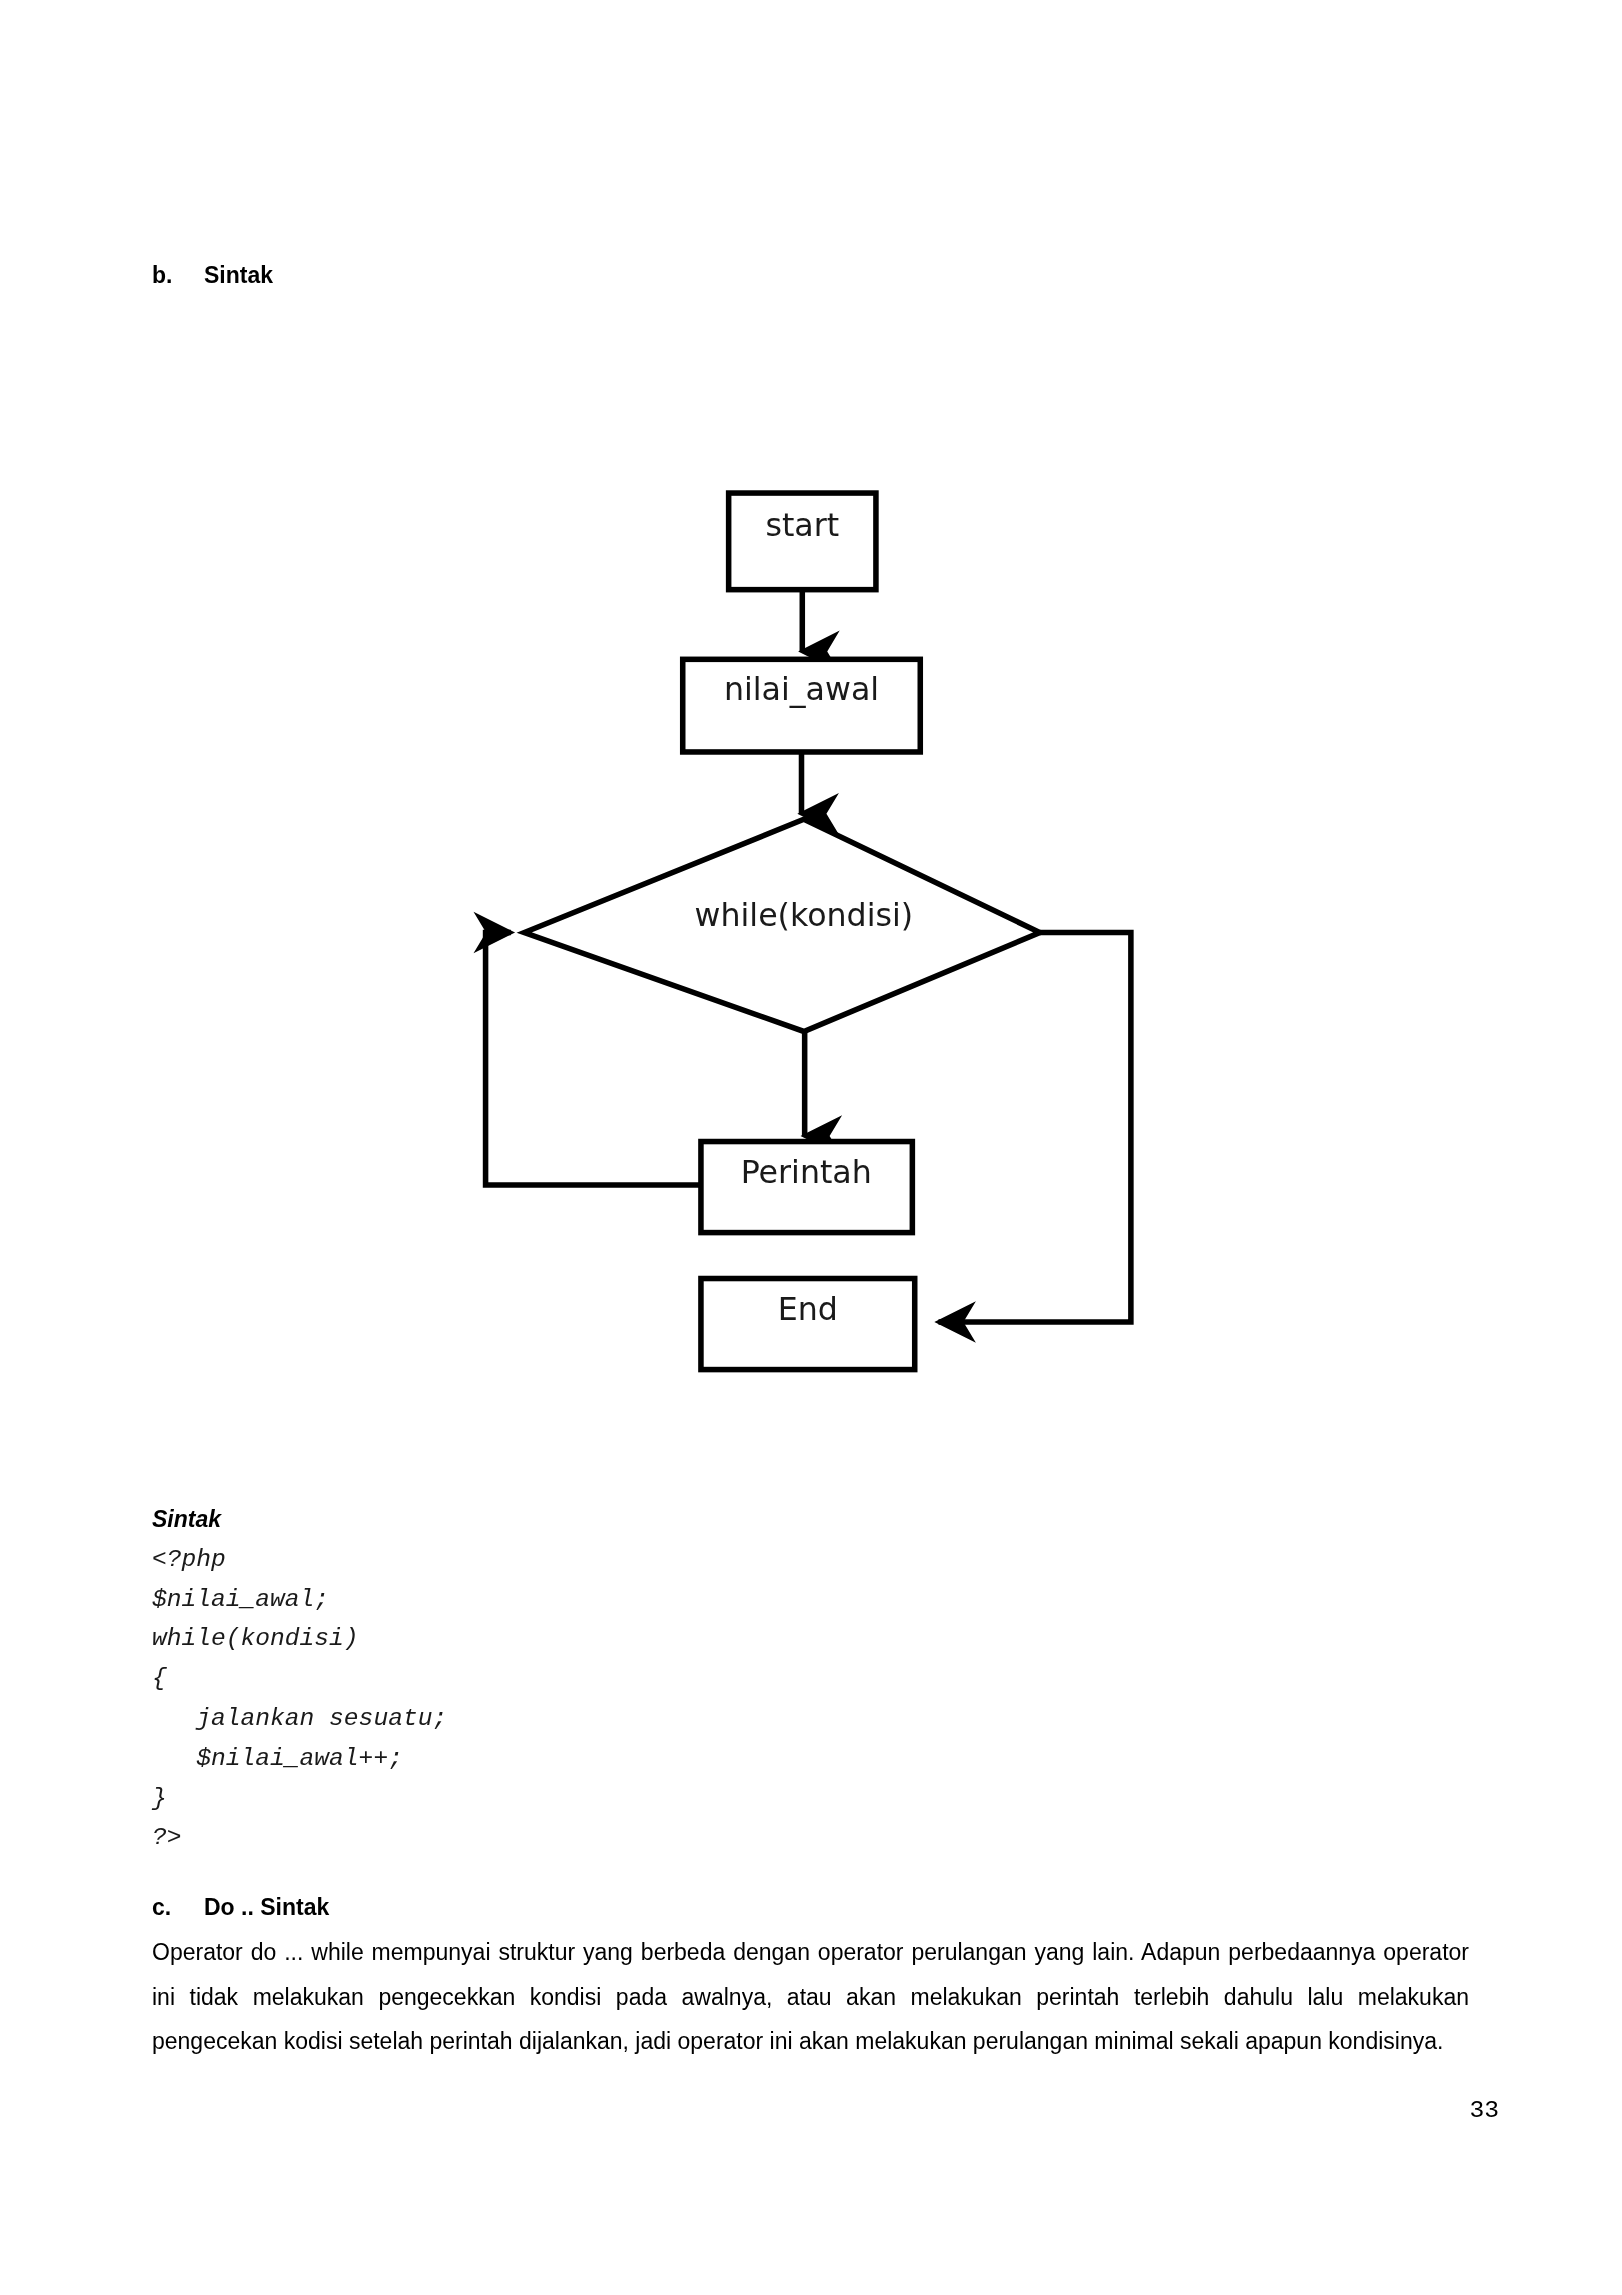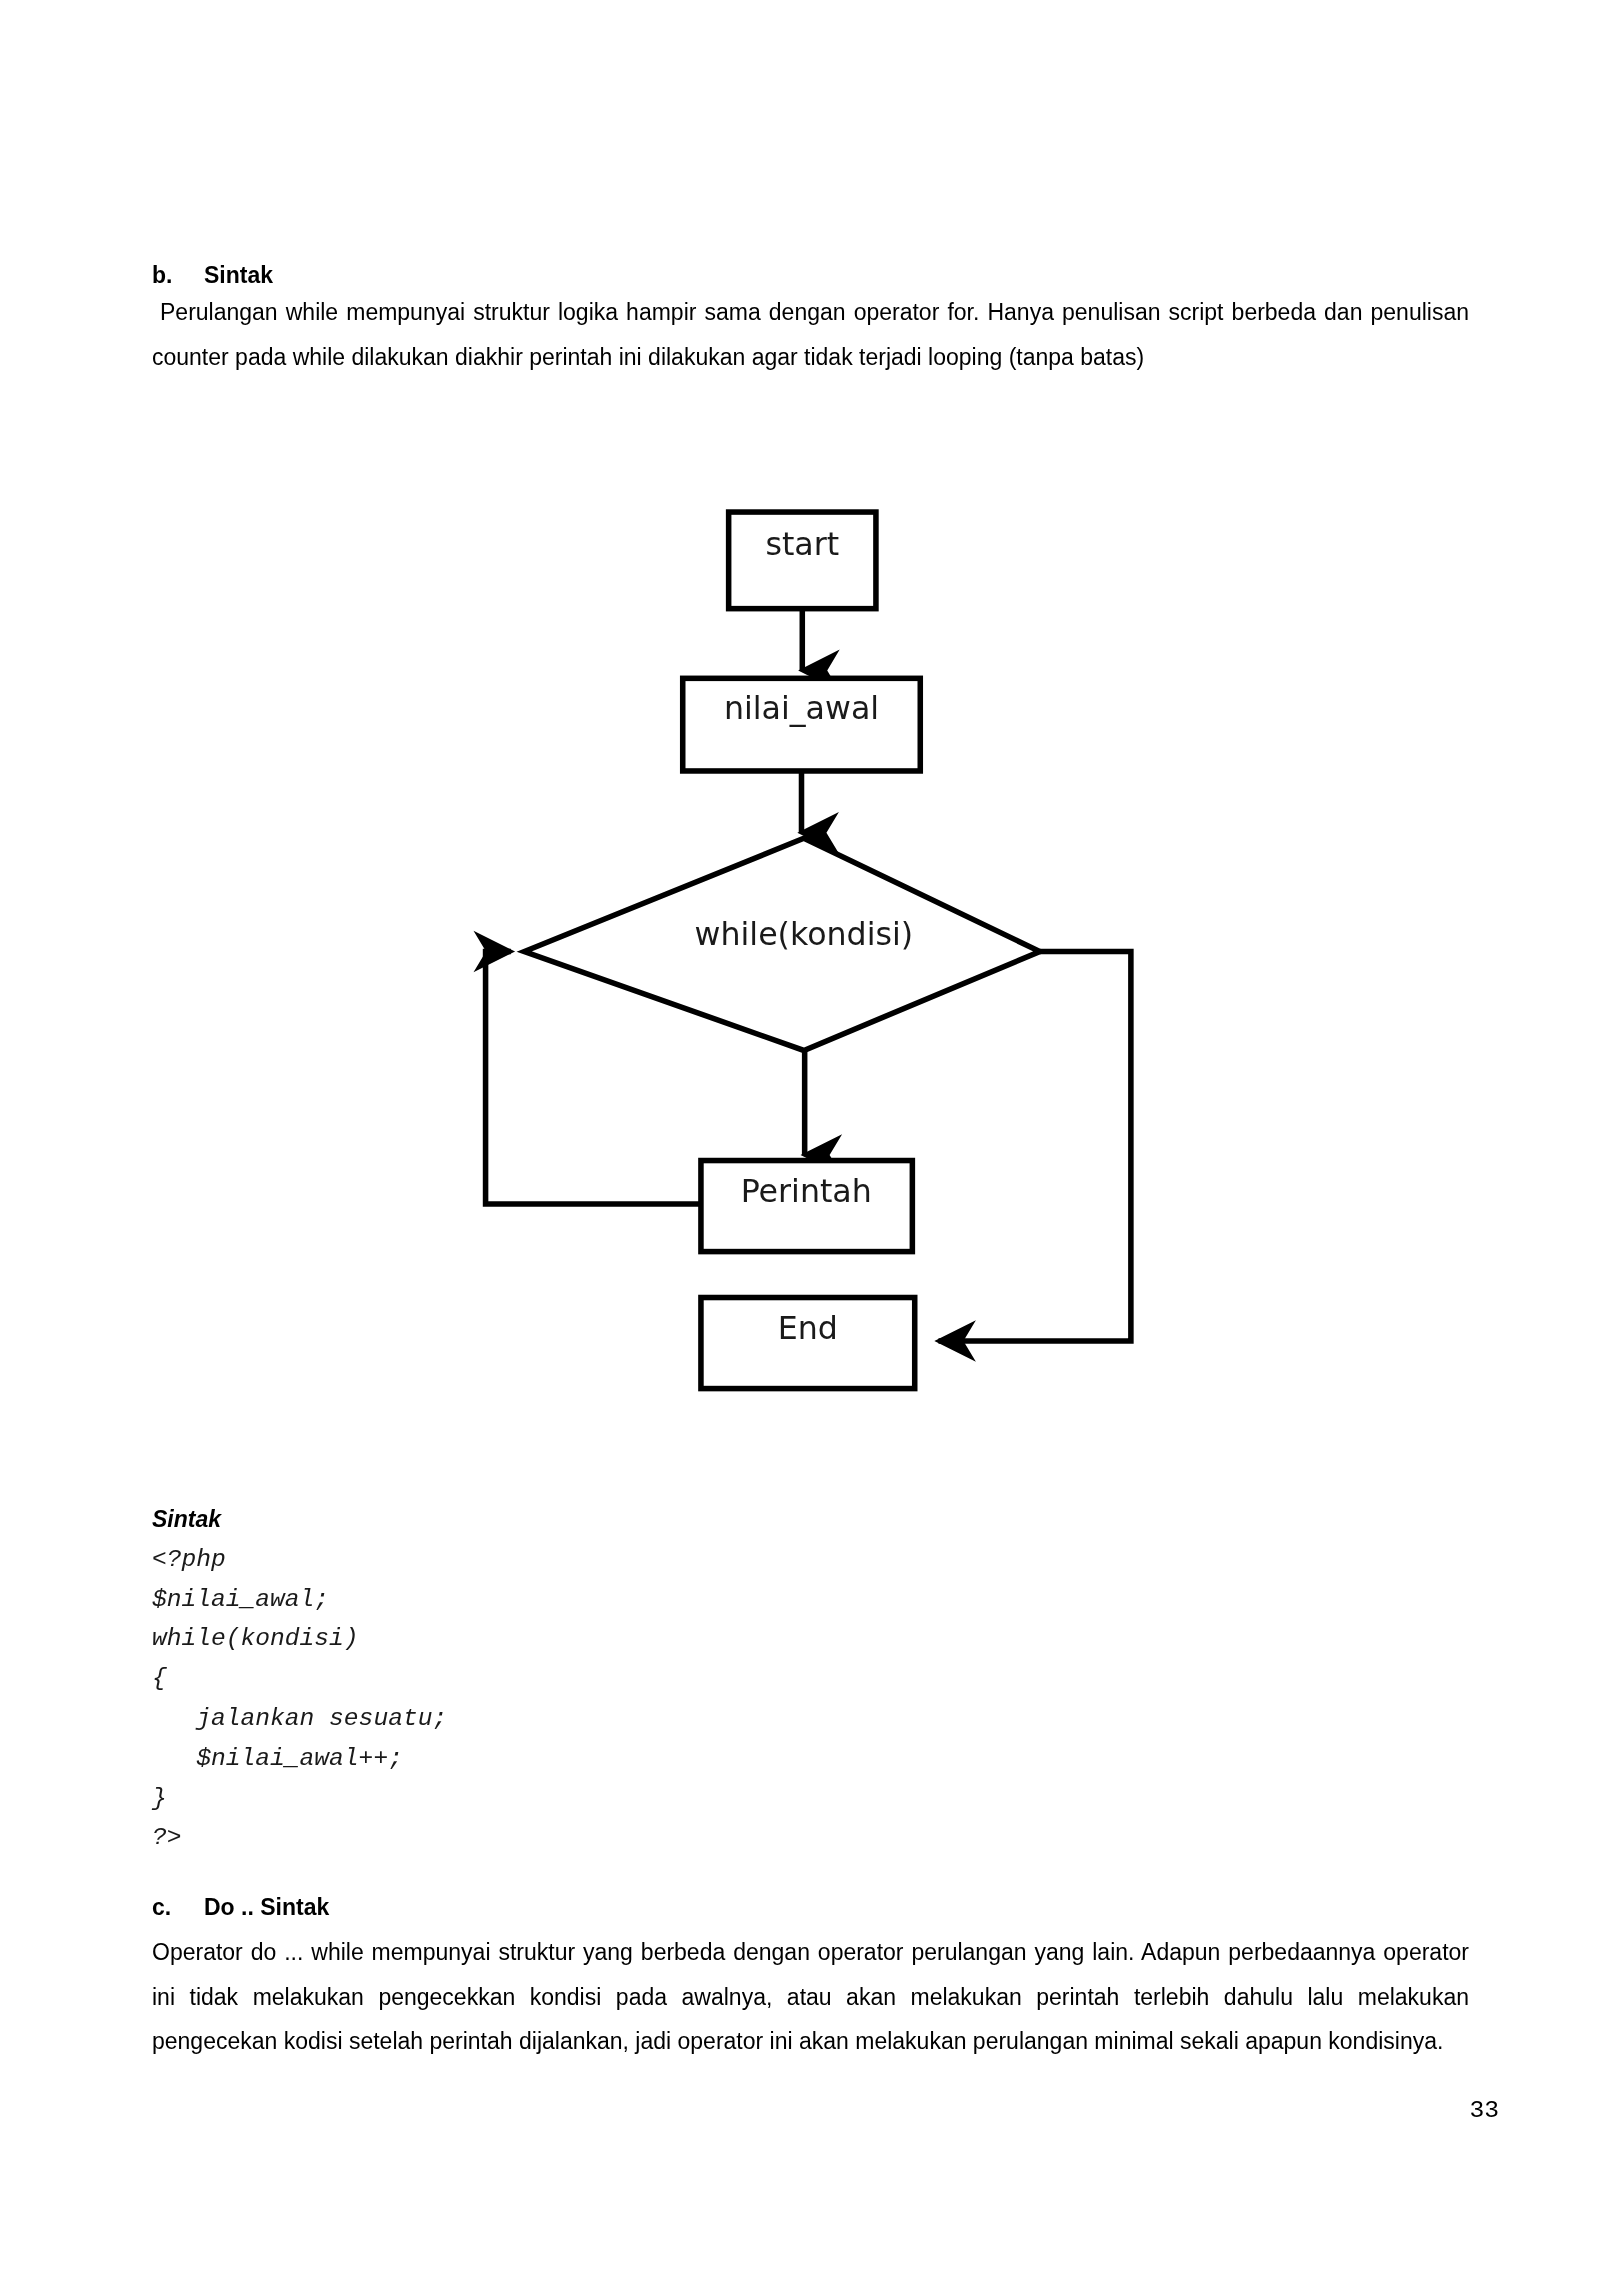--- a/index.html
+++ b/index.html
@@ -56,21 +56,21 @@
     margin: 0;
   }
   .para.first-indent {
     text-indent: 8px;
   }
 
   
   .flow-wrap {
     position: absolute;
     left: 0px;
-    top: 478px;
+    top: 459px;
     width: 1622px;
     height: 966px;
   }
   .flow-wrap svg {
     display: block;
   }
   .flow-label {
     font-family: "DejaVu Sans", sans-serif;
     font-size: 40px;
     fill: #1a1a1a;
@@ -123,21 +123,20 @@
 </head>
 <body>
 
 <div class="page">
 
   <div class="content">
     <div class="section-heading">
       <span class="marker">b.</span>
       <span class="htext">Sintak</span>
     </div>
-    <p class="para first-indent">Perulangan while mempunyai struktur logika hampir sama dengan operator for. Hanya penulisan script berbeda dan penulisan counter pada while dilakukan diakhir perintah ini dilakukan agar tidak terjadi looping (tanpa batas)</p>
   </div>
 
   <div class="flow-wrap">
     <svg width="1622" height="966" viewBox="0 0 2048 1220" xmlns="http://www.w3.org/2000/svg">
       <defs>
         <marker id="arrowDown" viewBox="0 0 12 12" refX="6" refY="10" markerWidth="9" markerHeight="9" orient="auto-start-reverse">
           <path d="M 1 1 L 6 11 L 11 1 L 6 4 Z" fill="#000000"></path>
         </marker>
         <marker id="arrowRight" viewBox="0 0 12 12" refX="10" refY="6" markerWidth="9" markerHeight="9" orient="auto">
           <path d="M 1 1 L 11 6 L 1 11 L 4 6 Z" fill="#000000"></path>

